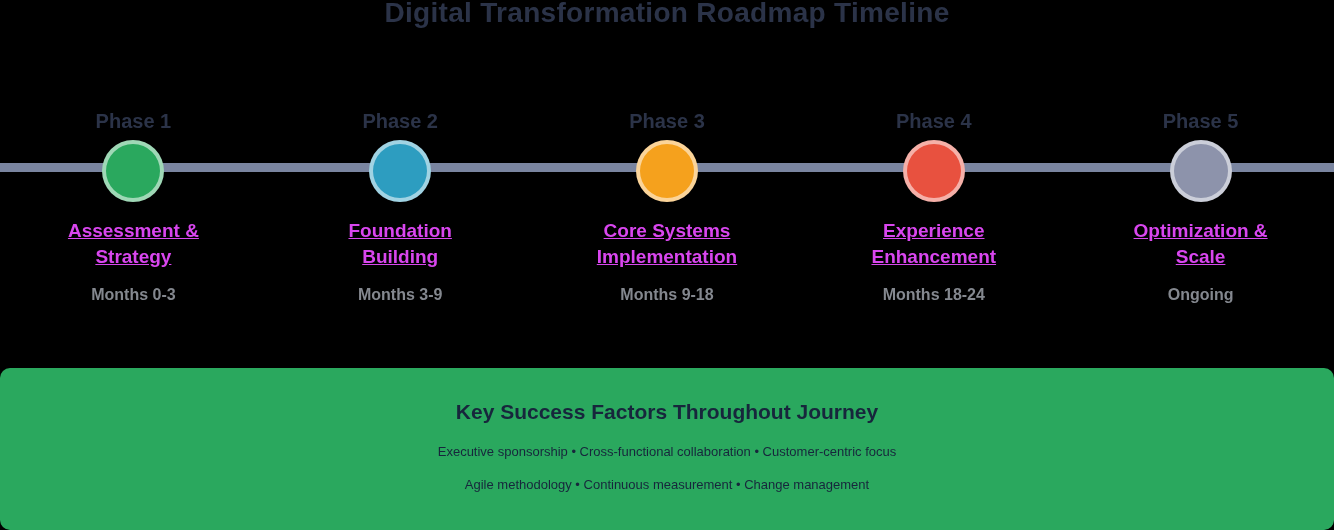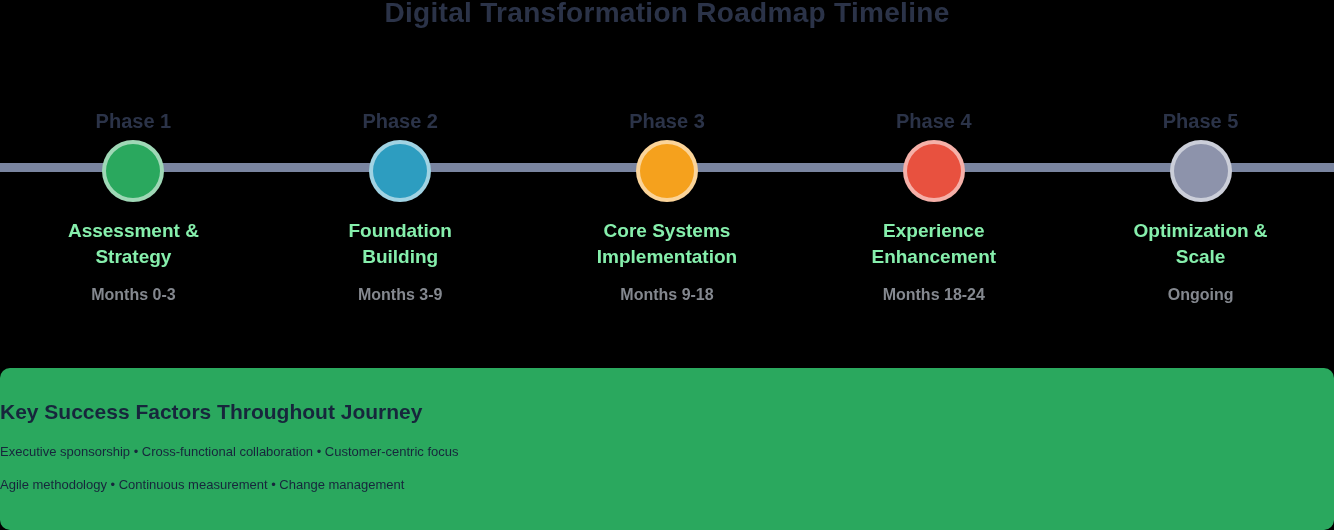--- a/index.html
+++ b/index.html
@@ -58,37 +58,38 @@
     height: 54px;
     border-radius: 50%;
     border: 4px solid rgba(255, 255, 255, 0.55);
     background: #555;
   }
   .desc {
     margin-top: 16px;
     font-size: 19px;
     font-weight: 700;
     line-height: 26px;
-    color: #86efac;
+    color: #d946ef;
+    text-decoration: underline;
   }
   .period {
     margin-top: 16px;
     font-size: 16px;
     font-weight: 700;
     color: #84888f;
   }
   .banner {
     position: absolute;
     left: 0;
     bottom: 0;
     width: 100%;
     height: 162px;
     background: #2aa85e;
     border-radius: 10px;
-    text-align: left;
+    text-align: center;
     box-sizing: border-box;
     padding-top: 32px;
   }
   .banner-title {
     font-size: 21px;
     font-weight: 700;
     color: #17263c;
     margin-bottom: 18px;
   }
   .banner-line {

